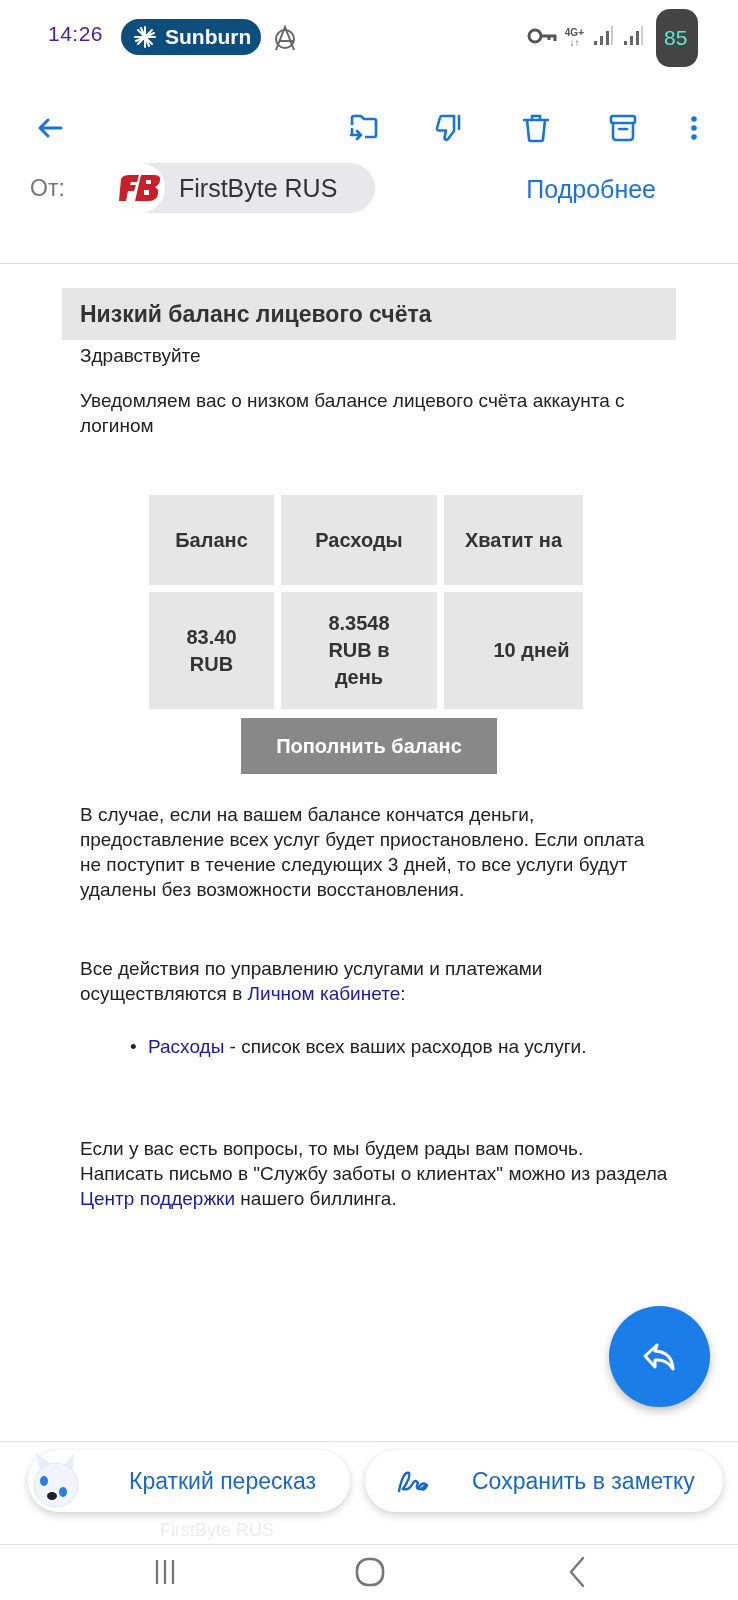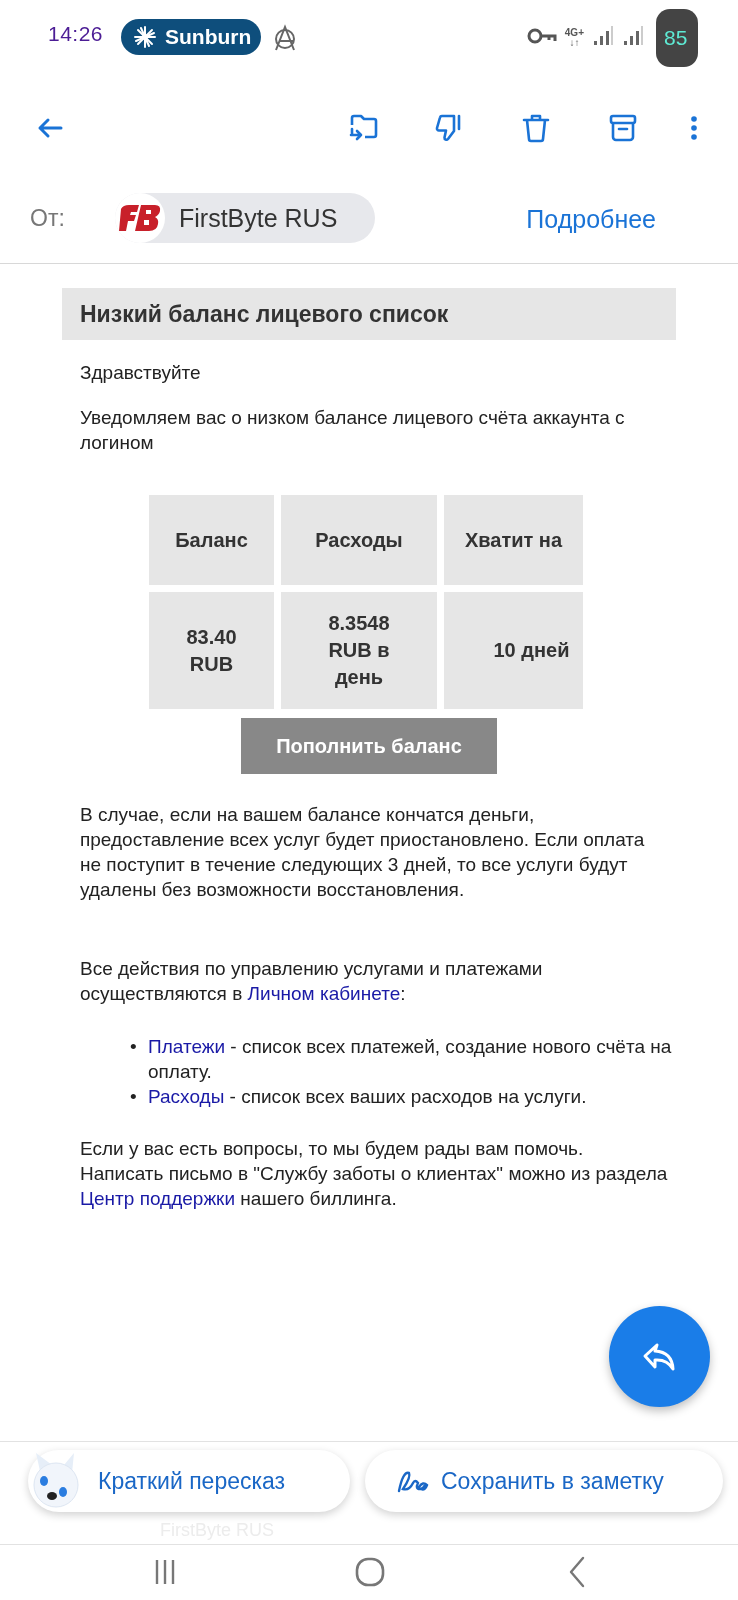--- a/index.html
+++ b/index.html
@@ -24,35 +24,35 @@
   .tb-btn { position: absolute; top: 6px; width: 44px; height: 44px; display: flex; align-items: center; justify-content: center; cursor: pointer; }
   .tb-btn svg { width: 34px; height: 34px; }
   .tb-back { left: 28px; }
   .tb-move { left: 342px; }
   .tb-spam { left: 427px; }
   .tb-delete { left: 514px; }
   .tb-archive { left: 601px; }
   .tb-more { left: 672px; }
 
   
-  .sender-row { position: absolute; top: 193px; left: 0; width: 686px; height: 52px; }
+  .sender-row { position: absolute; top: 163px; left: 0; width: 686px; height: 52px; }
   .from-label { position: absolute; left: 30px; top: 12px; font-size: 23px; color: #777; }
   .sender-chip { position: absolute; left: 115px; top: 0; height: 50px; width: 260px; border-radius: 25px; background: #e7e8ec; display: flex; align-items: center; cursor: pointer; }
   .sender-avatar { width: 50px; height: 50px; border-radius: 25px; background: #fff; display: flex; align-items: center; justify-content: center; margin-right: 14px; }
   .sender-avatar svg { width: 46px; height: 30px; }
   .sender-name { font-size: 25px; color: #333; }
   .details-link { position: absolute; right: 30px; top: 12px; font-size: 25px; color: #1a73d6; cursor: pointer; }
 
   .header-divider { position: absolute; top: 263px; left: 0; width: 738px; height: 1px; background: #d8d8d8; }
 
   
   .email-body { position: absolute; top: 288px; left: 62px; width: 614px; }
   .email-title { background: #e6e6e6; height: 52px; padding-left: 18px; display: flex; align-items: center; font-size: 23px; font-weight: bold; color: #333; }
   .para { font-size: 19px; line-height: 25px; color: #222; padding-left: 18px; padding-right: 8px; }
-  .greeting { margin-top: 20px; }
+  .greeting { margin-top: 3px; }
   .intro { margin-top: 20px; }
 
   .stats-table { position: absolute; left: 80px; top: 200px; border-collapse: separate; border-spacing: 7px; }
   .stats-table td, .stats-table th { background: #e6e6e6; text-align: center; vertical-align: middle; font-weight: bold; font-size: 20px; line-height: 27px; color: #333; }
   .stats-table th { height: 90px; }
   .stats-table td { height: 117px; padding-left: 36px; }
   .col1 { width: 125px; }
   .col2 { width: 156px; }
   .col3 { width: 139px; }
 
@@ -67,21 +67,21 @@
   .bullet-list li::before { content: "•"; position: absolute; left: -2px; top: 0; color: #222; }
   .p-help { top: 848px; }
   .p-signoff { top: 974px; }
 
   
   .fab-reply { position: absolute; left: 609px; top: 1306px; width: 101px; height: 101px; border-radius: 50%; background: #1a7de8; box-shadow: 0 4px 10px rgba(0,0,0,0.25); display: flex; align-items: center; justify-content: center; cursor: pointer; }
   .fab-reply svg { width: 40px; height: 40px; }
 
   
   .action-bar { position: absolute; top: 1441px; left: 0; width: 738px; height: 104px; border-top: 1px solid #e2e2e2; border-bottom: 1px solid #e2e2e2; background: #fff; }
-  .ab-chip { position: absolute; top: 8px; height: 62px; border-radius: 31px; background: #fff; box-shadow: 0 3px 8px rgba(0,0,0,0.18); display: flex; align-items: center; cursor: pointer; }
+  .ab-chip { position: absolute; top: 8px; height: 62px; border-radius: 31px; background: #fff; box-shadow: 0 3px 8px rgba(0,0,0,0.18); display: flex; align-items: center; cursor: pointer; gap: 31px; }
   .ab-summary { left: 28px; width: 322px; }
   .ab-note { left: 365px; width: 358px; }
   .ab-chip .ab-label { font-size: 23px; color: #1a67c6; }
   .ab-mascot { width: 52px; height: 60px; margin-left: 2px; margin-right: 16px; }
   .ab-note-icon { width: 36px; height: 28px; margin-left: 30px; margin-right: 10px; }
   .ab-ghost { position: absolute; top: 78px; left: 160px; font-size: 18px; color: #ececec; }
 
   
   .nav-bar { position: absolute; top: 1546px; left: 0; width: 738px; height: 54px; }
   .nav-btn { position: absolute; top: 6px; width: 60px; height: 40px; display: flex; align-items: center; justify-content: center; cursor: pointer; }
@@ -186,21 +186,21 @@
       </svg>
     </div>
     <span class="sender-name">FirstByte RUS</span>
   </div>
   <span class="details-link">Подробнее</span>
 </div>
 
 <div class="header-divider"></div>
 
 <div class="email-body">
-  <div class="email-title">Низкий баланс лицевого список</div>
+  <div class="email-title">Низкий баланс лицевого счёта</div>
   <p class="para greeting">Здравствуйте</p>
   <p class="para intro">Уведомляем вас о низком балансе лицевого счёта аккаунта с логином</p>
 
   <table class="stats-table">
     <tbody>
         <tr>
       <th class="col1">Баланс</th>
       <th class="col2">Расходы</th>
       <th class="col3">Хватит на</th>
     </tr>
@@ -212,21 +212,20 @@
   </tbody>
     </table>
 
   <div class="topup-btn">Пополнить баланс</div>
 
   <p class="para para-block p-warning">В случае, если на вашем балансе кончатся деньги, предоставление всех услуг будет приостановлено. Если оплата не поступит в течение следующих 3 дней, то все услуги будут удалены без возможности восстановления.</p>
 
   <p class="para para-block p-actions"><span>Все действия по управлению услугами и платежами осуществляются в </span><span class="link">Личном кабинете</span><span>:</span></p>
 
   <ul class="bullet-list">
-    <li><span class="link">Платежи</span><span> - список всех платежей, создание нового счёта на оплату.</span></li>
     <li><span class="link">Расходы</span><span> - список всех ваших расходов на услуги.</span></li>
   </ul>
 
   <p class="para para-block p-help"><span>Если у вас есть вопросы, то мы будем рады вам помочь. Написать письмо в "Службу заботы о клиентах" можно из раздела </span><span class="link">Центр поддержки</span><span> нашего биллинга.</span></p>
 
 </div>
 
 <div class="fab-reply">
   <svg viewBox="0 0 40 40">
       <path d="M17 8 L5 19 L15 30 V23 Q27 22 33 32 Q32 15 15 14 Z" fill="none" stroke="#fff" stroke-width="3" stroke-linejoin="round"></path>

